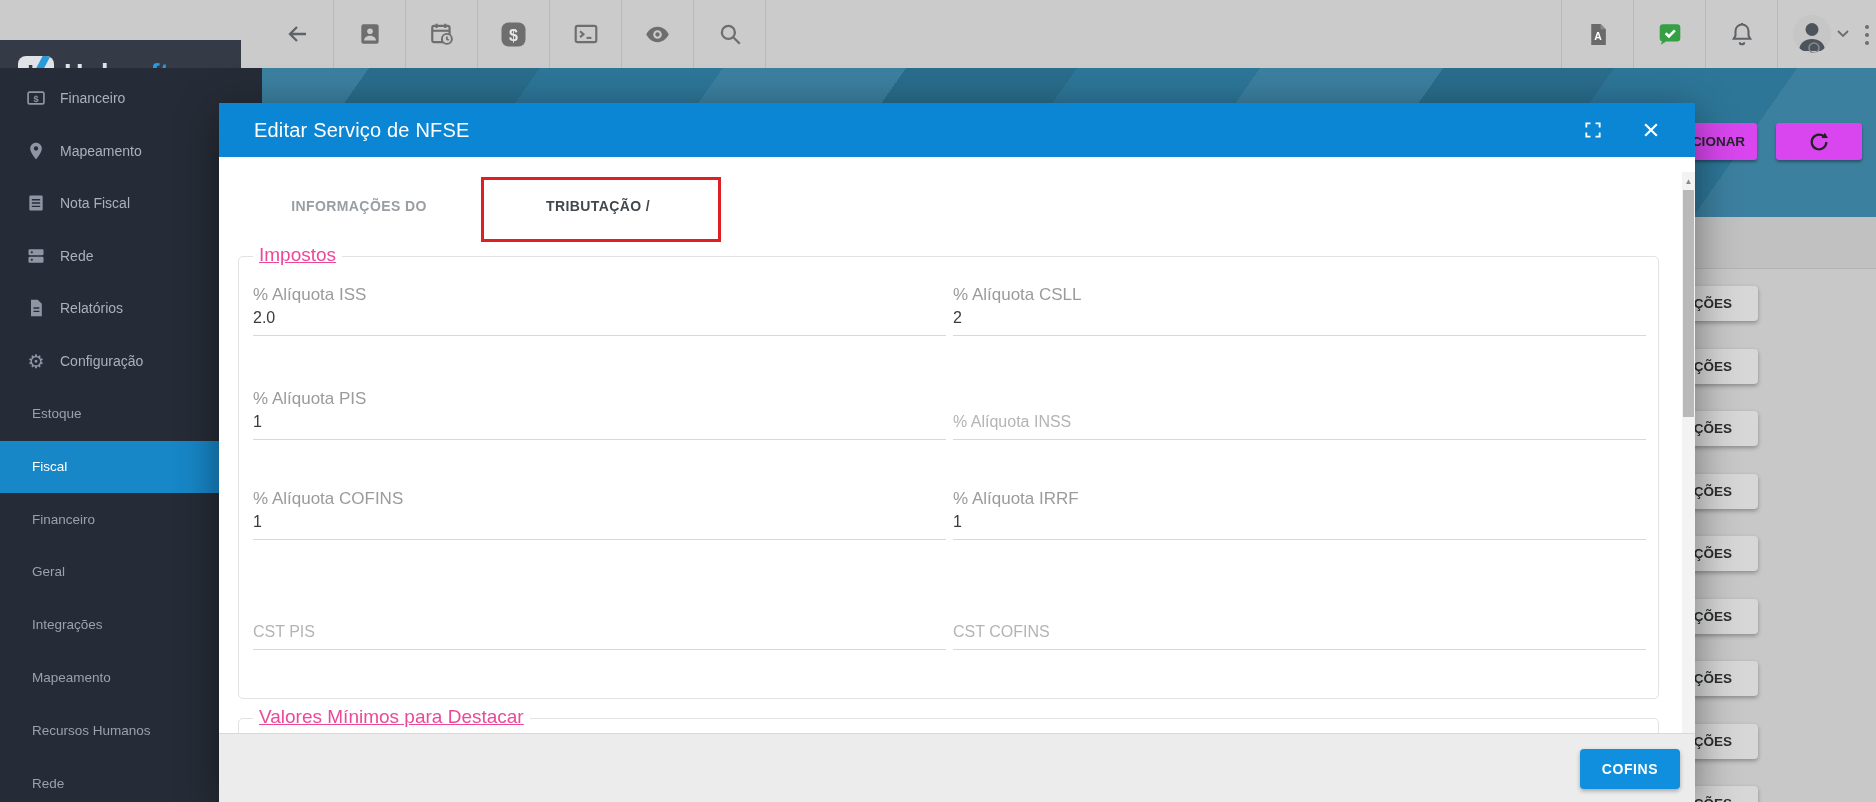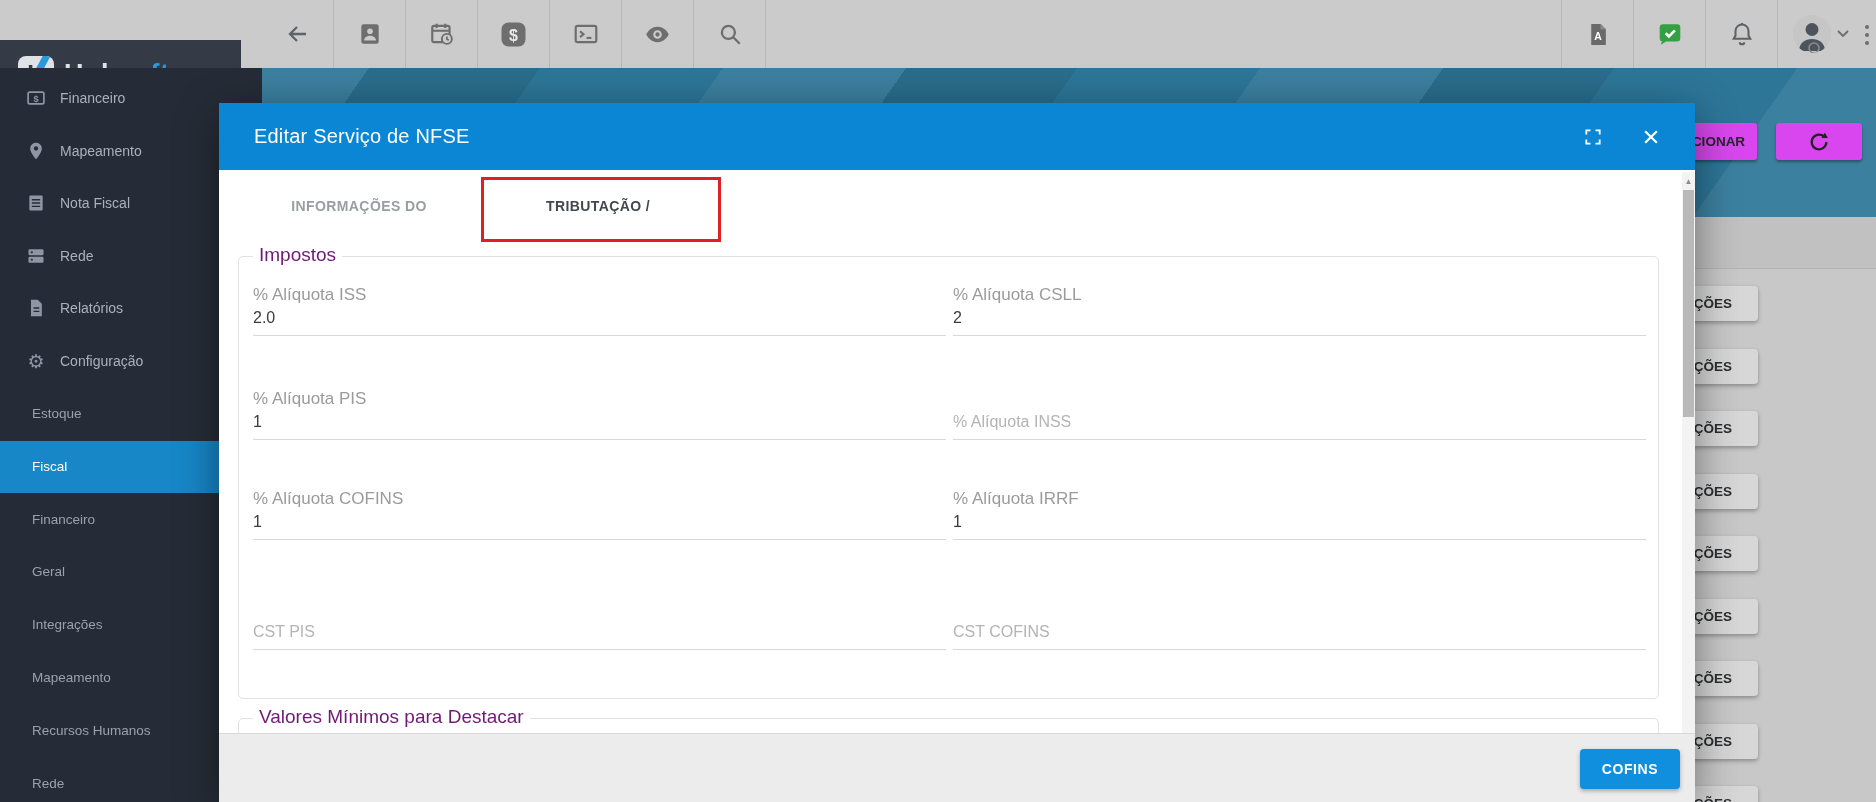--- a/index.html
+++ b/index.html
@@ -54,35 +54,35 @@
   .panel{left:1695px;top:217px;width:181px;height:585px;background:#c8c8c8;}
   .panel-strip{left:1695px;top:217px;width:181px;height:51px;background:#c1c1c1;
                border-bottom:1px solid #b3b3b3;}
   .op-btn{position:absolute;left:1668px;width:90px;height:35px;line-height:35px;
           background:#d7d7d7;border-radius:4px;box-shadow:0 2px 4px rgba(0,0,0,.3);
           text-align:center;font-size:13.5px;font-weight:700;color:#2a2c2e;cursor:pointer;}
 
   
   .modal{left:219px;top:103px;width:1476px;height:699px;background:#ffffff;
          box-shadow:0 10px 40px rgba(0,0,0,.45);}
-  .m-header{position:absolute;left:0;top:0;width:100%;height:67px;background:#0a86d4;
+  .m-header{position:absolute;left:0;top:0;width:100%;height:54px;background:#0a86d4;
             display:flex;align-items:center;box-sizing:border-box;padding:0 24px 0 35px;}
   .m-title{flex:1;color:#ffffff;font-size:20px;font-weight:400;letter-spacing:.2px;}
   .m-hicon{width:40px;height:40px;display:flex;align-items:center;justify-content:center;cursor:pointer;}
   .m-tabs{position:absolute;left:0;top:67px;width:100%;height:72px;background:#fff;}
   .m-tab{position:absolute;top:0;height:72px;line-height:72px;text-align:center;
          font-size:14px;font-weight:700;letter-spacing:.4px;cursor:pointer;}
   .m-tab.inactive{color:#999ea3;}
   .m-tab.active{color:#43484d;}
   .red-box{left:262px;top:74px;width:240px;height:65px;border:3px solid #df1f26;
            box-sizing:border-box;pointer-events:none;}
   .m-content{position:absolute;left:0;top:139px;width:100%;height:491px;overflow:hidden;background:#fff;}
   .card{position:absolute;left:19px;width:1419px;border:1px solid #e2e2e2;border-radius:5px;background:#fff;}
   .card-legend{position:absolute;top:-13px;left:14px;background:#ffffff;padding:0 6px;
-               font-size:19px;color:#701a75;}
+               font-size:19px;color:#ec4899;text-decoration:underline;}
   .cell{position:absolute;width:693px;}
   .flabel{font-size:17px;color:#9b9b9b;height:16px;margin-bottom:4px;}
   .finput{width:100%;border:0;border-bottom:1px solid #d8d8d8;background:transparent;
           font-family:"Liberation Sans",sans-serif;font-size:16px;color:#393b3d;
           padding:4px 0 8px 0;outline:none;}
   .finput::placeholder{color:#b4b4b4;opacity:1;}
   .m-scroll{position:absolute;left:1463px;top:69px;width:13px;height:630px;background:#f3f3f3;}
   .m-thumb{position:absolute;left:1px;top:18px;width:11px;height:227px;background:#b9b9b9;}
   .sb-arrow{position:absolute;left:0;width:13px;text-align:center;font-size:8px;color:#8a8a8a;}
   .m-footer{position:absolute;left:0;top:630px;width:100%;height:69px;background:#ececec;

